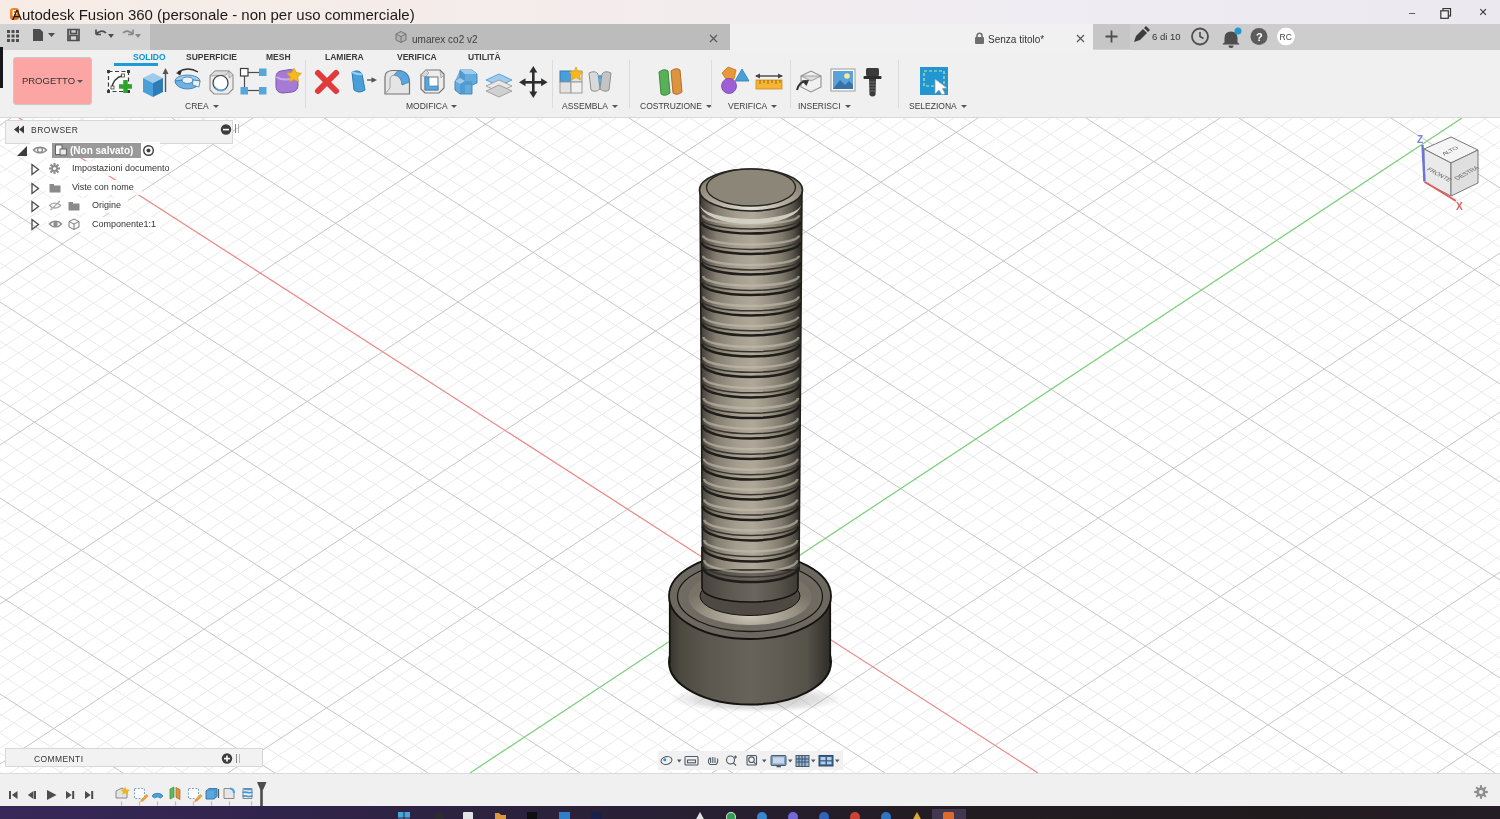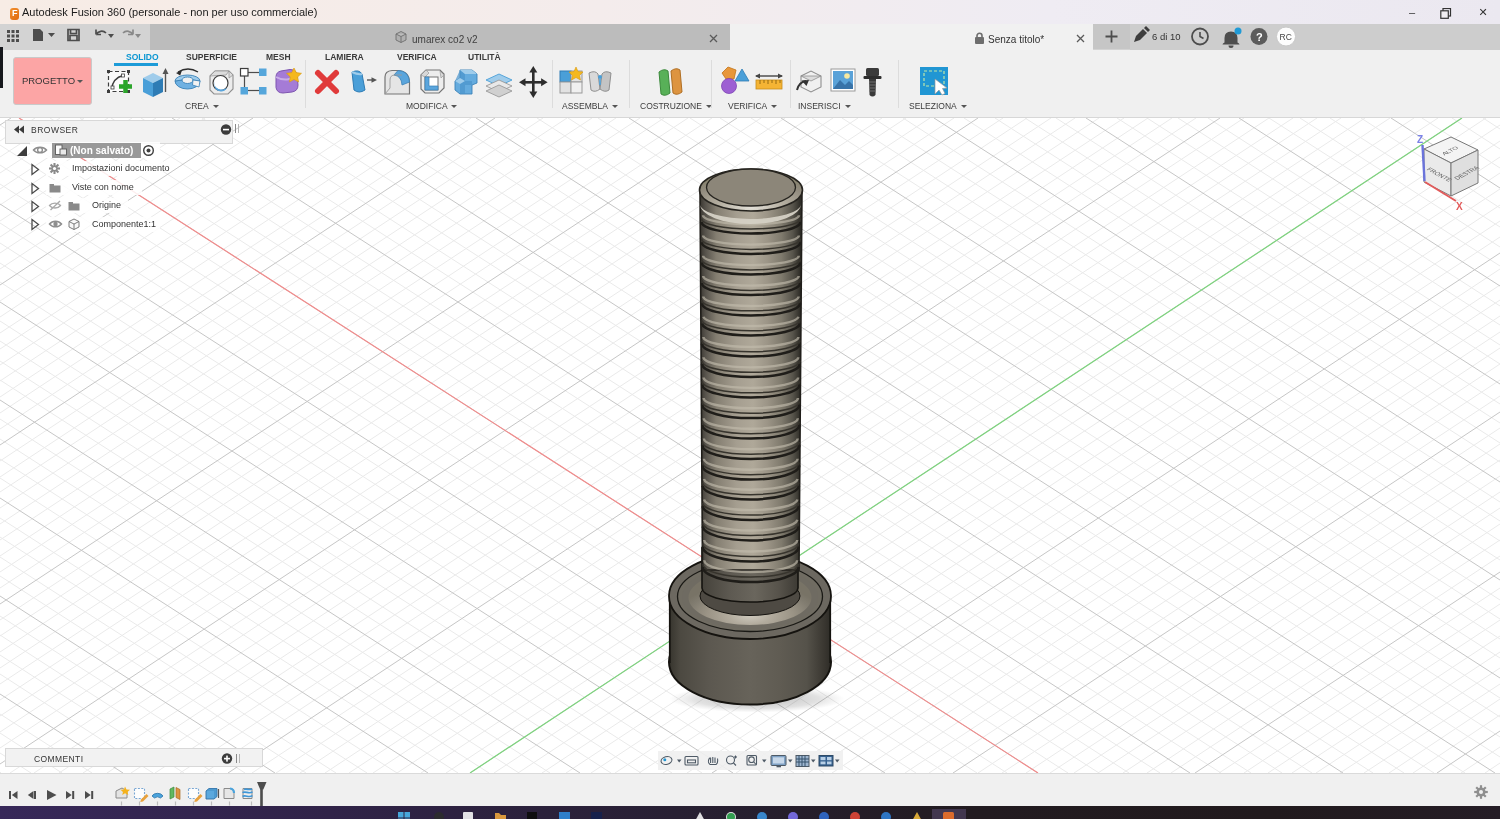--- a/index.html
+++ b/index.html
@@ -4,21 +4,21 @@
   * { margin:0; padding:0; box-sizing:border-box; }
   html,body { width:1500px; height:819px; overflow:hidden; }
   body { font-family:"Liberation Sans", sans-serif; position:relative; background:#fff; }
   .abs { position:absolute; }
   
   #titlebar { left:0; top:0; width:1500px; height:24px;
     background:linear-gradient(to right,#f7ece5 0%,#f4ecec 40%,#efecf3 70%,#ebe8f0 100%); }
   #titlebar .ticon { left:10px; top:8px; width:9px; height:12px; border-radius:3px;
     background:linear-gradient(135deg,#f18f2e,#e06a10); }
   #titlebar .ticon:after{ content:"F"; position:absolute; left:2px; top:0px; color:#fff; font-size:9px; font-weight:bold;}
-  #titlebar .ttext { left:22px; top:6px; font-size:11px; color:#1b1b1b; }
+  #titlebar .ttext { left:12px; top:6px; font-size:15px; color:#1b1b1b; }
   .winbtn { top:0; width:40px; height:24px; color:#333; font-size:12px; text-align:center; line-height:24px; }
   
   #tabrow { left:0; top:24px; width:1286px; height:26px; background:#d3d3d3; }
   #tabrow .right { position:absolute; left:1130px; top:0; width:370px; height:26px; background:#cdcdcd; }
   #tab1 { position:absolute; left:150px; top:0; width:580px; height:26px; background:#bcbcbc; }
   #tab2 { position:absolute; left:730px; top:0; width:363px; height:26px; background:#f1f1f1; }
   
   #ribbon { left:0; top:50px; width:1500px; height:68px; background:#f0f0f0; border-bottom:1px solid #d7d7d7; }
   .rtab { position:absolute; top:2px; font-size:8.5px; font-weight:bold; color:#3b3b3b; }
   .gl { position:absolute; top:50.5px; font-size:8.5px; color:#3b3b3b; white-space:nowrap; }
@@ -349,21 +349,21 @@
     <text x="1256" y="16.5" font-size="11" font-weight="bold" fill="#fff" font-family="Liberation Sans, sans-serif">?</text>
     <circle cx="1286" cy="12.5" r="9.5" fill="#fdfdfd" stroke="#c9c9c9"></circle>
     <text x="1279.5" y="16" font-size="8.5" fill="#444" font-family="Liberation Sans, sans-serif">RC</text>
   </g>
 </svg>
 
   </div>
 
   <div class="abs" id="ribbon">
     <div id="progetto">PROGETTO<span class="caret"></span></div>
-    <div class="rtab" style="left:126px;color:#0a96d2;">SOLIDO</div>
+    <div class="rtab" style="left:133px;color:#0a96d2;">SOLIDO</div>
     <div class="abs" style="left:114px;top:13px;width:44px;height:3px;background:#1c9bd8;"></div>
     <div class="rtab" style="left:186px;">SUPERFICIE</div>
     <div class="rtab" style="left:266px;">MESH</div>
     <div class="rtab" style="left:325px;">LAMIERA</div>
     <div class="rtab" style="left:397px;">VERIFICA</div>
     <div class="rtab" style="left:468px;">UTILITÀ</div>
     <svg width="1500" height="68" style="position:absolute;left:0;top:0">
 
   <g transform="translate(107,18)">
     <rect x="1.5" y="3.5" width="20" height="20" fill="#fbfbfb" stroke="#3d3d3d" stroke-width="1.2" stroke-dasharray="4 2.5"></rect>

